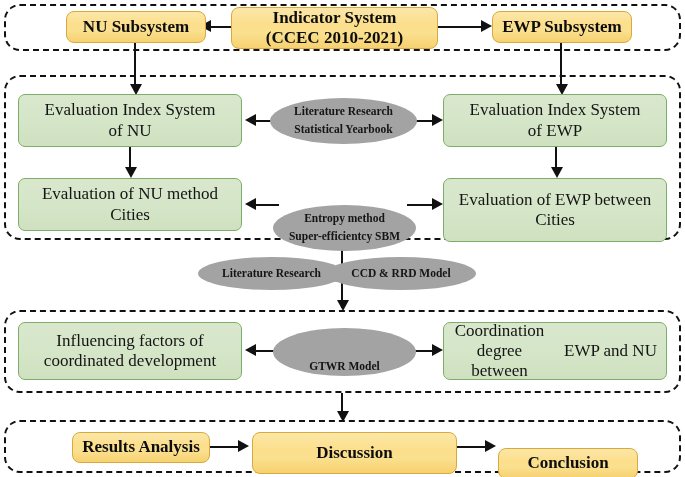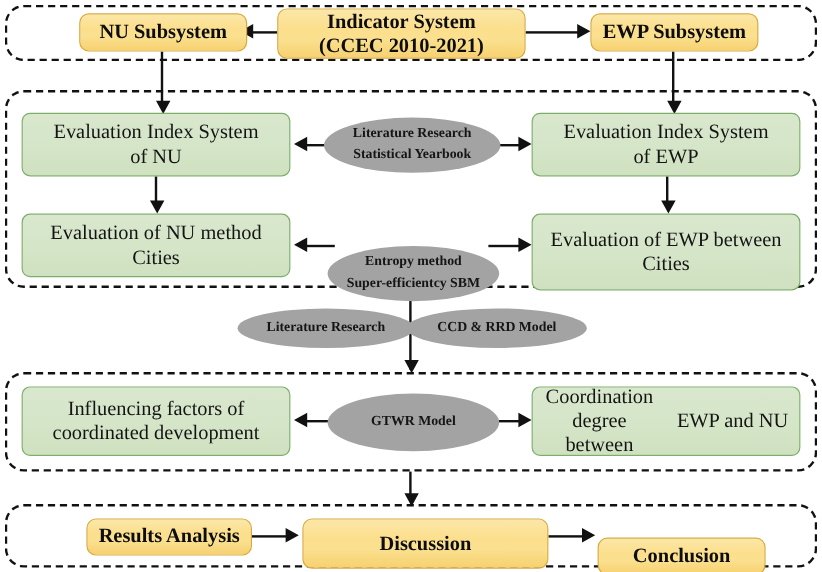--- a/index.html
+++ b/index.html
@@ -189,39 +189,39 @@
   <div class="conn h" style="left:407px; top:204px; width:28px;"></div>
   <div class="arrow right" style="left:432px; top:198px;"></div>
 
   <div class="conn v" style="left:341px; top:240px; height:68px;"></div>
   <div class="arrow down" style="left:336.5px; top:300px;"></div>
 
   <div class="pill" style="left:198px; top:257px; width:147px; height:33px;">
     <span>Literature Research</span>
   </div>
 
-  <div class="pill" style="left:339px; top:257px; width:150px; height:33px;">
+  <div class="pill" style="left:326px; top:257px; width:150px; height:33px;">
     <span>CCD &amp; RRD Model</span>
   </div>
 
   <div class="conn h" style="left:322px; top:272px; width:40px;"></div>
 
   <div class="group" style="left:4px; top:310px; width:677px; height:83px;"></div>
 
   <div class="node green" style="left:18px; top:322px; width:224px; height:58px; flex-direction:column;">
     <span>Influencing factors of</span>
     <span>coordinated development</span>
   </div>
 
   <div class="node green" style="left:443px; top:322px; width:224px; height:58px; ">
     <span>Coordination degree between</span>
     <span>EWP and NU</span>
   </div>
 
-  <div class="pill" style="left:273px; top:328px; width:143px; height:48px;">
+  <div class="pill" style="left:273px; top:328px; width:143px; height:48px;align-items:flex-end;">
     <span>GTWR Model</span>
   </div>
 
   <div class="conn h" style="left:251px; top:350px; width:30px;"></div>
   <div class="arrow left" style="left:245px; top:344px;"></div>
 
   <div class="conn h" style="left:406px; top:350px; width:30px;"></div>
   <div class="arrow right" style="left:432px; top:344px;"></div>
 
   <div class="conn v" style="left:341px; top:393px; height:23px;"></div>

